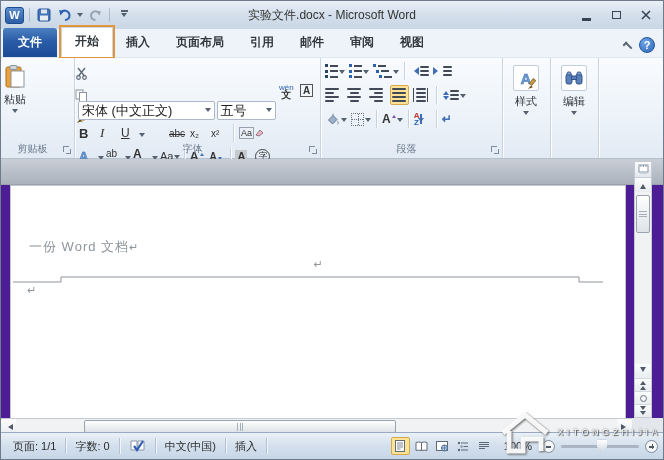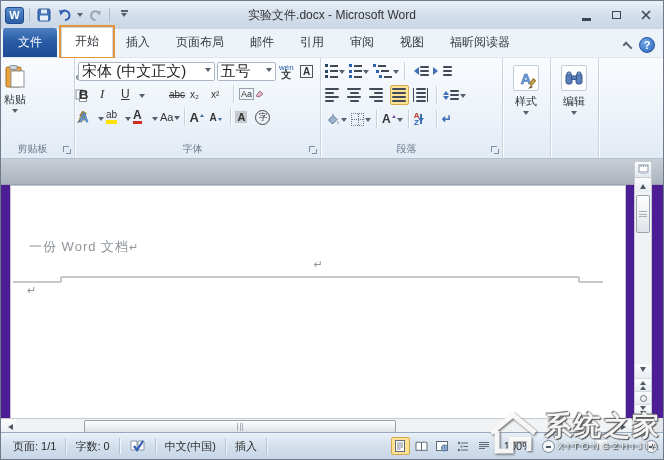--- a/index.html
+++ b/index.html
@@ -19,21 +19,21 @@
   .qsep{width:1px;height:14px;background:#aebccd;margin:0 2px;}
   .title-text{position:absolute;left:0;right:0;text-align:center;font-size:12px;color:#333;pointer-events:none;}
   .winctrl{margin-left:auto;display:flex;gap:4px;z-index:2;}
   .wbtn{width:26px;height:18px;display:flex;align-items:center;justify-content:center;border-radius:2px;}
   .min-glyph{width:9px;height:3px;background:#3a4553;margin-top:8px;}
   .max-glyph{width:9px;height:8px;border:1.5px solid #3a4553;}
   .car{width:0;height:0;border:3px solid transparent;border-top:4px solid #566170;margin-top:3px;}
   
   .tabbar{position:absolute;left:0;top:28px;width:100%;height:29px;background:#eef3f9;
     display:flex;align-items:flex-end;padding:0 2px;border-bottom:1px solid #dfe7f0;}
-  .tab{padding:5px 13px 6px;font-size:12px;color:#33383f;white-space:nowrap;}
+  .tab{padding:5px 13px 6px;font-size:12px;color:#33383f;white-space:nowrap;font-weight:bold;}
   .tab-file{background:linear-gradient(#4d80c1,#2a5ca7 45%,#1d4b95);color:#fff;
     border-radius:3px 3px 0 0;padding:6px 15px;margin-right:4px;}
   .tab-active{background:#fff;border:1px solid #ccd5e0;border-bottom:1px solid #fff;
     outline:2px solid #e2953b;outline-offset:0px;}
   .tab-tools{margin-left:auto;display:flex;align-items:center;gap:7px;padding:0 6px 4px;}
   .chev{width:9px;height:5px;border-left:2px solid #5a6572;border-top:2px solid #5a6572;
     transform:rotate(45deg);margin-top:3px;}
   .helpc{width:16px;height:16px;border-radius:50%;background:radial-gradient(circle at 35% 30%,#6ea6e8,#2e67b8);
     color:#fff;font-size:11px;font-weight:bold;display:flex;align-items:center;justify-content:center;
     border:1px solid #24559e;}
@@ -51,21 +51,21 @@
   .dl::after{content:"";position:absolute;right:1px;bottom:1px;width:4px;height:4px;
     border-right:1px solid #7f8da0;border-bottom:1px solid #7f8da0;}
   .bigbtn{width:38px;height:76px;display:flex;flex-direction:column;align-items:center;
     justify-content:flex-start;gap:3px;border-radius:2px;padding-top:4px;font-size:11px;color:#2f353d;}
   .row{display:flex;align-items:center;gap:48px;}
   .sb{height:20px;min-width:19px;padding:0 1px;display:flex;align-items:center;justify-content:flex-start;
     gap:1px;border-radius:2px;font-size:11px;color:#333;}
   .sb.on{background:#ffe294;border:1px solid #d3a94f;}
   .vsep{width:1px;height:18px;background:#c7d1dd;margin:0 2px;box-shadow:1px 0 0 #fff;}
   .combo{display:flex;align-items:center;justify-content:space-between;border:1px solid #abb8c8;
-    background:#fff;height:19px;font-size:15px;padding:8px 3px;border-radius:2px;color:#222;}
+    background:#fff;height:19px;font-size:13px;padding:8px 3px;border-radius:2px;color:#222;margin-top:40px;}
   
   .gB{font-weight:bold;font-size:13px;}
   .gI{font-style:italic;font-family:"Liberation Serif",serif;font-size:13px;}
   .gU{text-decoration:underline;font-size:12px;}
   .gStrike{text-decoration:line-through;font-size:10px;margin-left:19px;}
   .gSup{font-size:10px;}
   .gFx{color:#6b9bd2;font-weight:bold;font-size:13px;-webkit-text-stroke:0.5px #3c6eb0;}
   .gHl{font-size:10px;border-bottom:4px solid #ffe100;line-height:10px;}
   .gFc{font-weight:bold;font-size:12px;border-bottom:3px solid #d02b20;line-height:11px;}
   .gShade{background:#c6c9ce;padding:0 2px;font-weight:bold;font-size:11px;}
@@ -226,25 +226,24 @@
         </svg>
       </div>
     </div>
   </div>
 
   <div class="tabbar">
     <div class="tab tab-file">文件</div>
     <div class="tab tab-active">开始</div>
     <div class="tab">插入</div>
     <div class="tab">页面布局</div>
+    <div class="tab">引用</div>
     <div class="tab">邮件</div>
-    <div class="tab">引用</div>
     <div class="tab">审阅</div>
     <div class="tab">视图</div>
-    <div class="tab">福昕阅读器</div>
     <div class="tab-tools">
       <div class="chev"></div>
       <div class="helpc">?</div>
     </div>
   </div>
 
   <div class="ribbon">
 
     <div class="rgroup" style="width:74px">
       <div class="row" style="align-items:flex-start">
@@ -689,18 +688,17 @@
       <div class="zc plus"></div>
     </div>
   </div>
 
   <div class="watermark">
     <svg width="56" height="54" viewBox="0 0 56 54" style="filter:drop-shadow(1px 1px 1px #555)">
       <path d="M6 28 L28 10 L50 28" fill="none" stroke="rgba(255,255,255,0.95)" stroke-width="5"></path>
       <path d="M12 26 V46 H26 V34 H44 V46" fill="none" stroke="rgba(255,255,255,0.95)" stroke-width="5"></path>
     </svg>
     <div class="wm-text">
-      <div class="wm-title">系统之家</div>
       <div class="wm-sub">XITONGZHIJIA</div>
     </div>
   </div>
 
 </div>
 
 </body></html>

